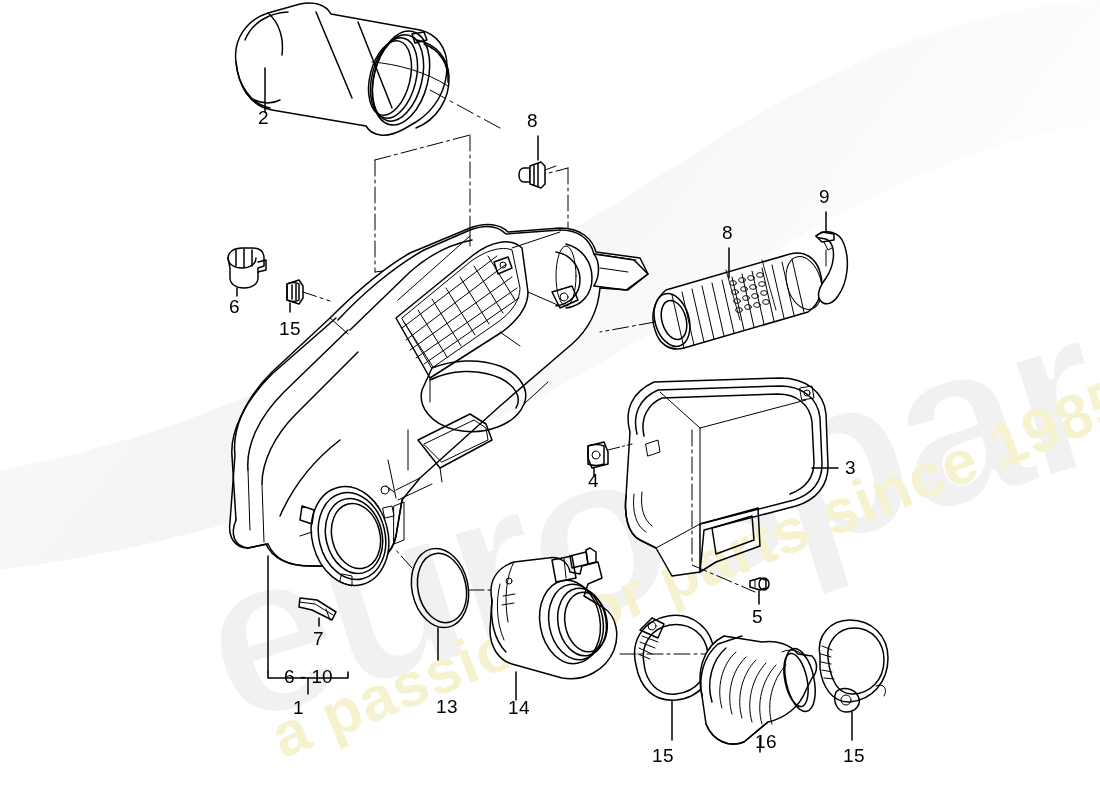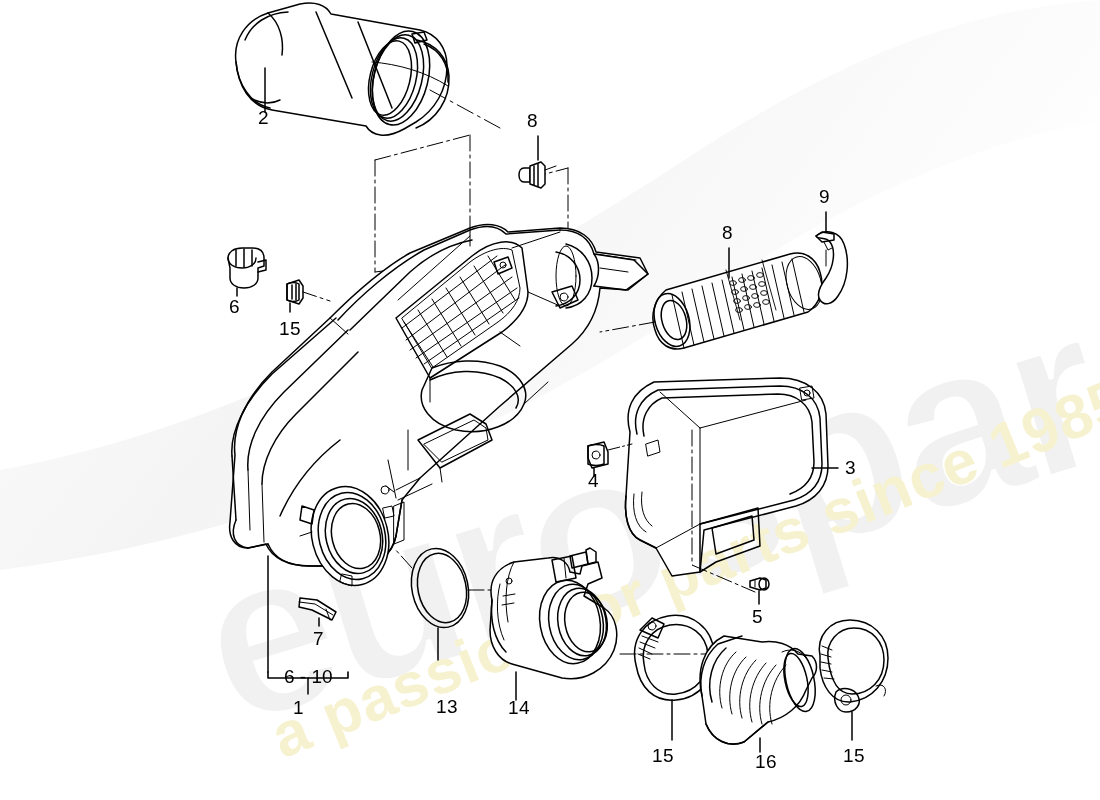--- a/index.html
+++ b/index.html
@@ -441,17 +441,17 @@
 <div class="callout" style="left:229px;top:296px;">6</div>
 <div class="callout" style="left:313px;top:628px;">7</div>
 <div class="callout" style="left:722px;top:222px;">8</div>
 <div class="callout" style="left:819px;top:186px;">9</div>
 <div class="callout" style="left:279px;top:318px;">15</div>
 <div class="callout" style="left:527px;top:110px;">8</div>
 <div class="callout" style="left:436px;top:663px;margin-top:33px;">13</div>
 <div class="callout" style="left:508px;top:697px;">14</div>
 <div class="callout" style="left:652px;top:745px;">15</div>
 <div class="callout" style="left:843px;top:745px;">15</div>
-<div class="callout" style="left:755px;top:751px;">16</div>
+<div class="callout" style="left:755px;top:731px;">16</div>
 
 <div class="grp-label" style="left:284px;top:666px;">6 - 10</div>
 
 </div>
 
 </body></html>

